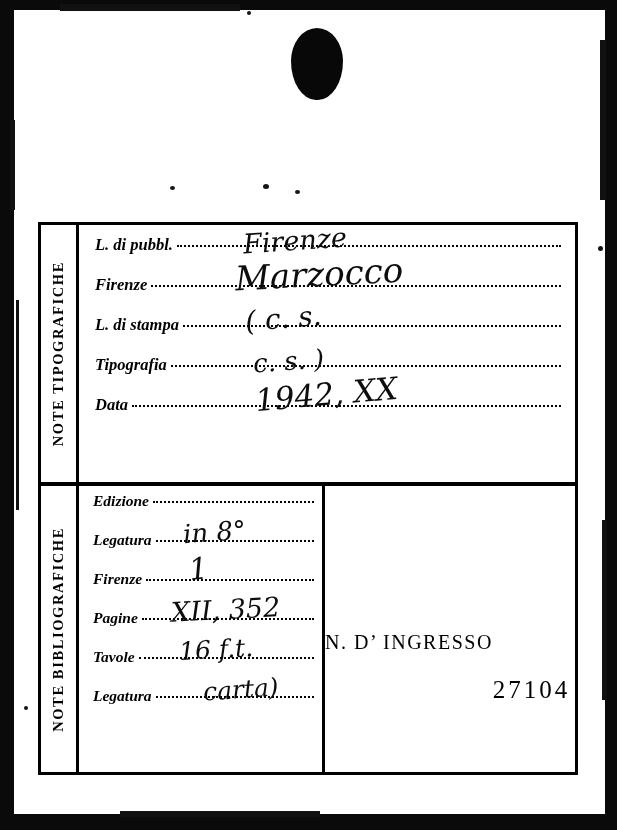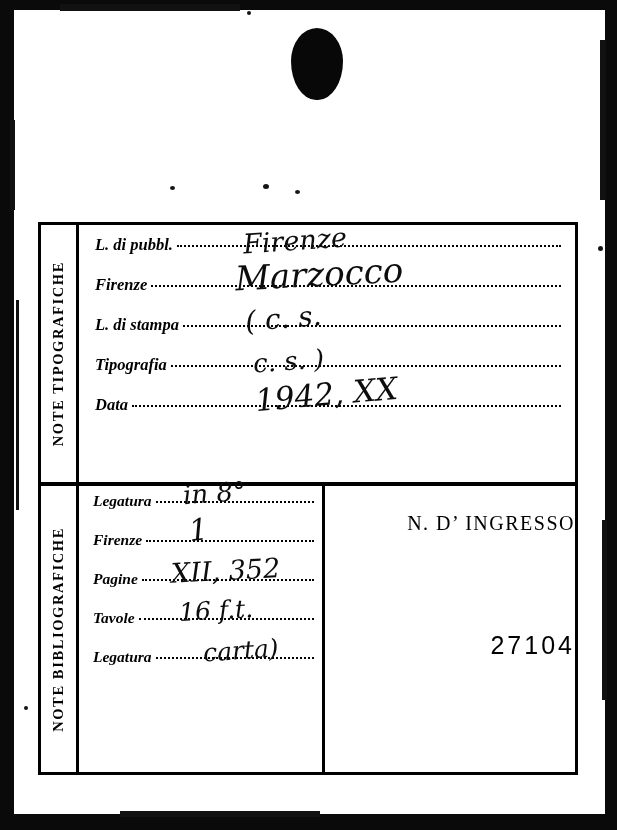--- a/index.html
+++ b/index.html
@@ -153,35 +153,35 @@
     color: #0d0d0d;
     white-space: nowrap;
     pointer-events: none;
     line-height: 1;
   }
 
   
   #ingress {
     flex: 1 1 auto;
     display: flex;
-    flex-direction: column;
-    align-items: flex-end;
+    flex-direction: row;
+    align-items: center;
     box-sizing: border-box;
     padding-top: 26px;
   }
   #ingress-title {
     font-family: "Liberation Serif", serif;
     font-size: 20px;
     letter-spacing: 1.5px;
     color: #000;
     white-space: nowrap;
   }
   #ingress-number {
     margin-top: 96px;
-    font-family: Liberation Sans, sans-serif;
+    font-family: Liberation Serif, serif;
     font-size: 25px;
     letter-spacing: 3px;
     color: #000;
   }
 </style>
 </head>
 <body>
 
 <div id="scan">
 
@@ -246,20 +246,25 @@
       </div>
     </div>
 
     <div id="block-biblio">
       <div class="side-label">
         <span>NOTE BIBLIOGRAFICHE</span>
       </div>
 
       <div class="fields">
 
+        <div class="field-row">
+          <span class="field-label">Edizione</span>
+          <span class="dots"></span>
+          <span class="hand" style="left:92px; top:-8px; font-size:24px;"></span>
+        </div>
 
         <div class="field-row">
           <span class="field-label">Legatura</span>
           <span class="dots"></span>
           <span class="hand" style="left:90px; top:-12px; font-size:26px; transform:rotate(-4deg);">in 8°</span>
         </div>
 
         <div class="field-row">
           <span class="field-label">Firenze</span>
           <span class="dots"></span>

